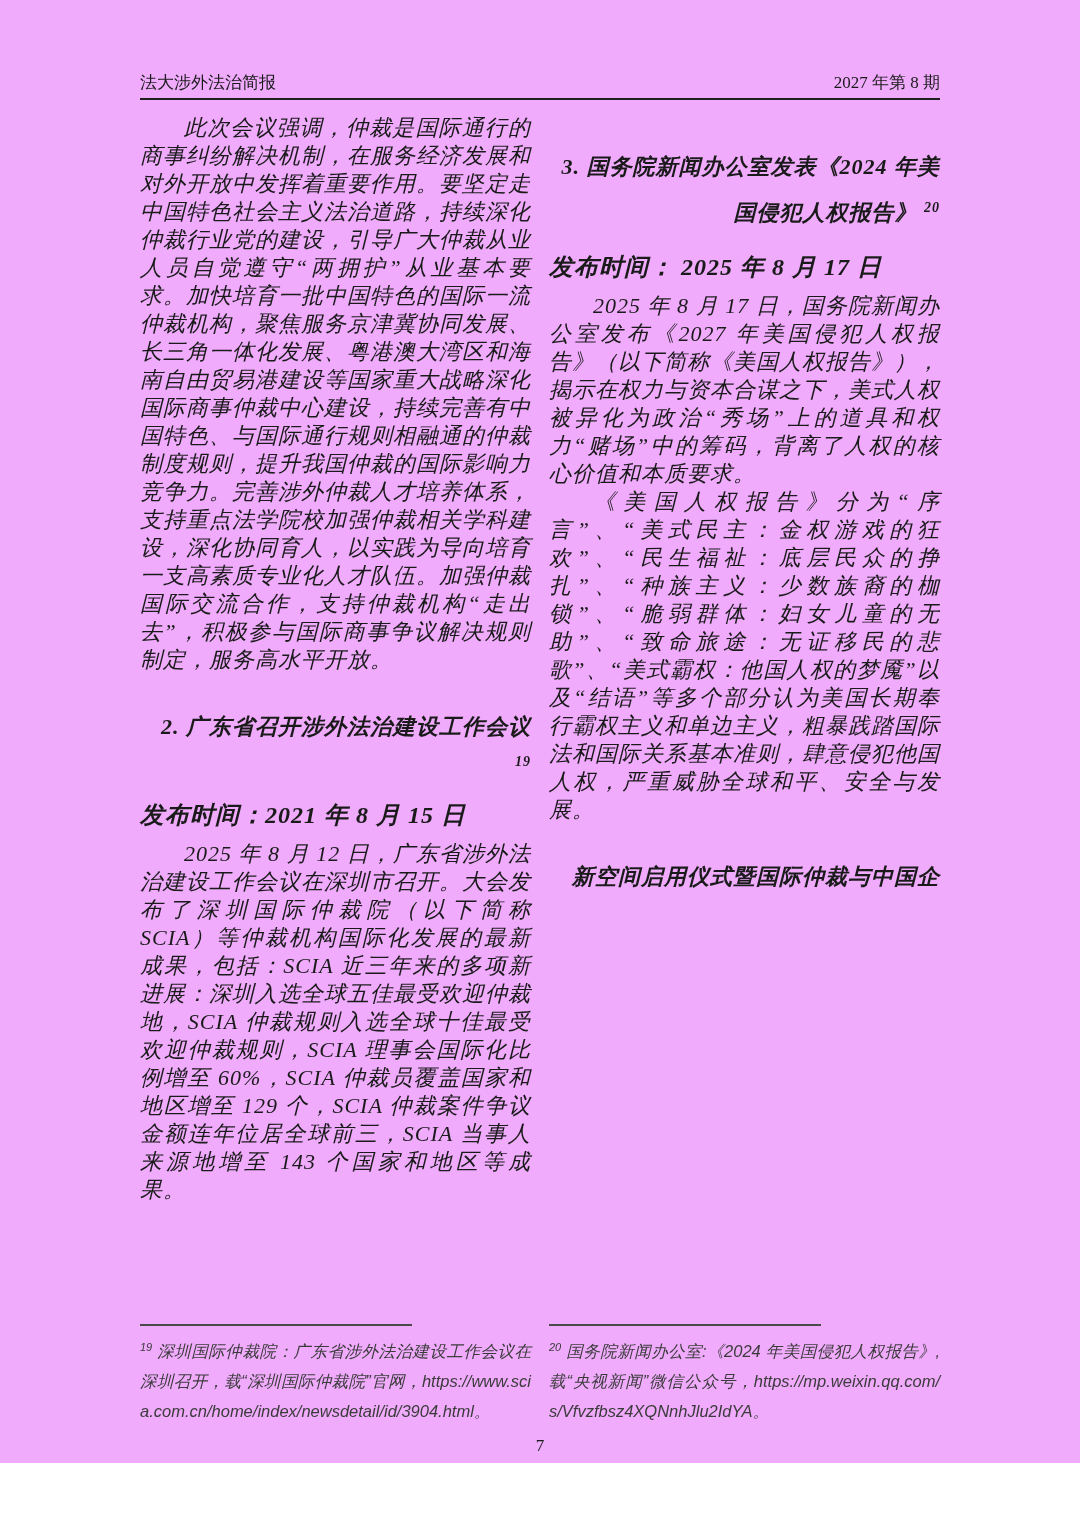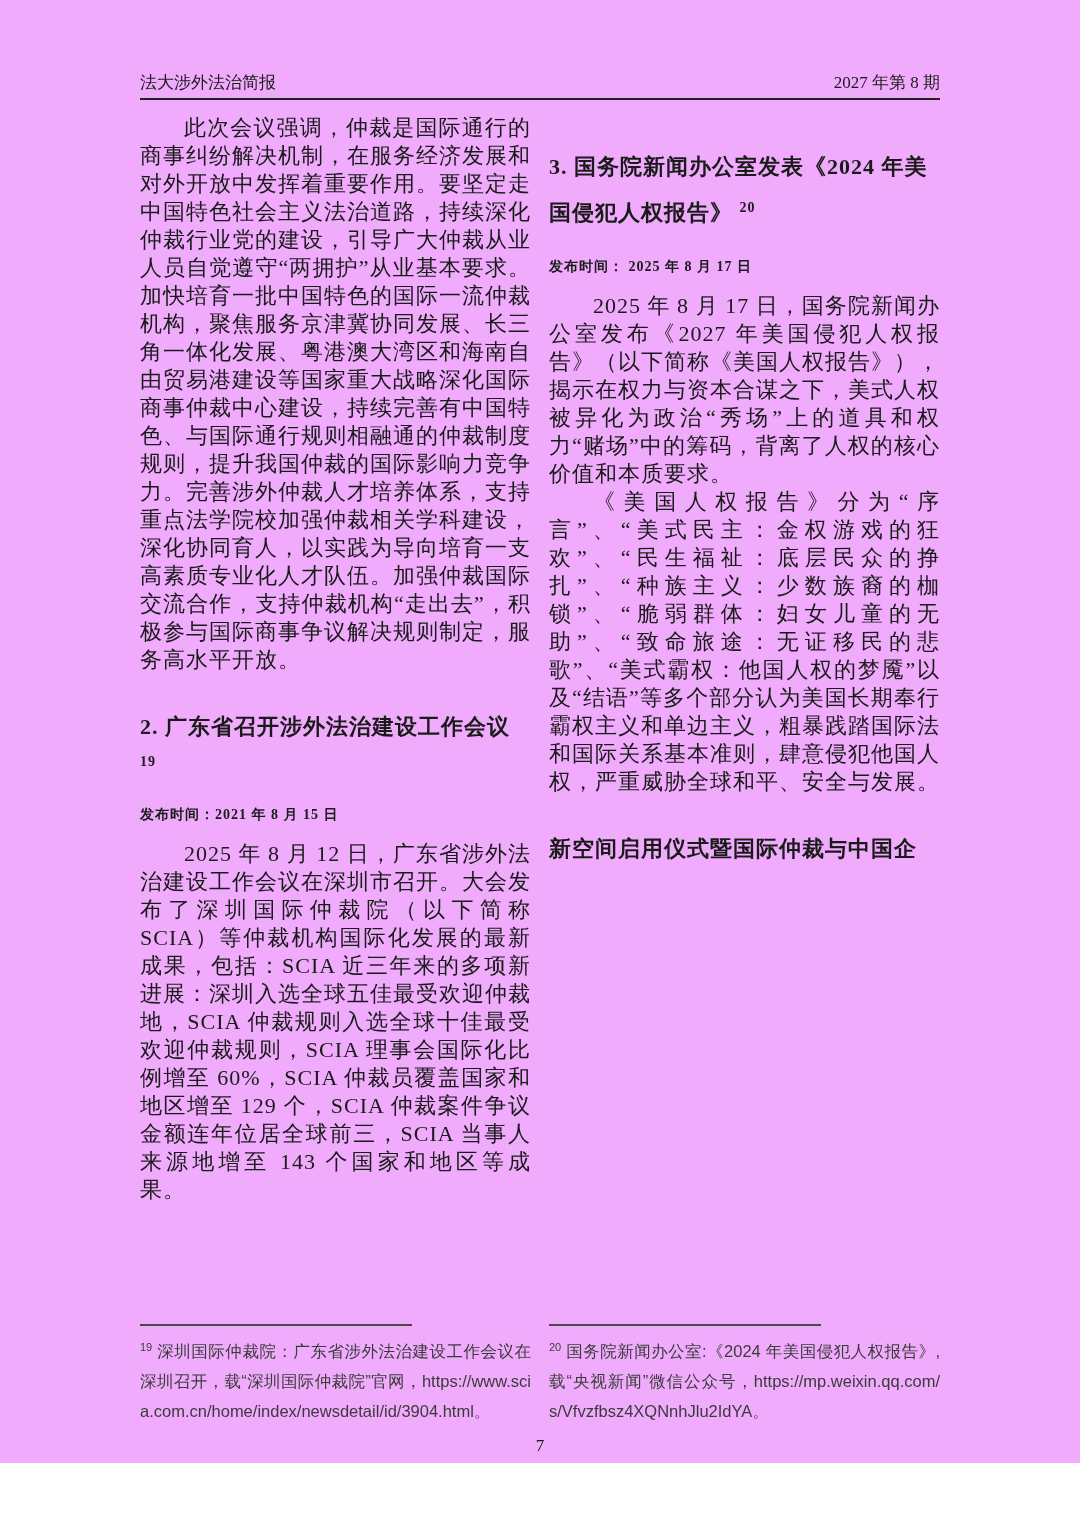--- a/index.html
+++ b/index.html
@@ -23,44 +23,46 @@
   
   .columns{
     display:flex;gap:18px;
     margin-top:14px;
     height:1312px;
   }
   .col{
     width:391px;
     display:flex;flex-direction:column;
     box-sizing:border-box;
+    font-style:italic;
   }
   p.body{
     margin:0;
     font-size:22px;line-height:28px;
     letter-spacing:1px;
     text-align:justify;
     text-indent:2em;
   }
   .heading{
     margin:30px 0 16px 0;
     font-weight:bold;
     font-size:22px;line-height:46px;
     letter-spacing:1px;
+    text-align:right;
   }
   .heading .h-line{display:block;}
   sup.ref{
     font-size:14px;font-weight:bold;
     vertical-align:super;line-height:0;
   }
   .heading .sup-line{display:block;line-height:34px;}
   .publish{
     margin:0 0 10px 0;
     font-weight:bold;
-    font-size:14px;line-height:30px;
+    font-size:24px;line-height:30px;
     letter-spacing:1px;
   }
   
   .fnblock{margin-top:auto;}
   .fn-rule{
     width:272px;height:0;
     border-top:2px solid #4a4a4a;
     margin-bottom:10px;
   }
   p.footnote{

